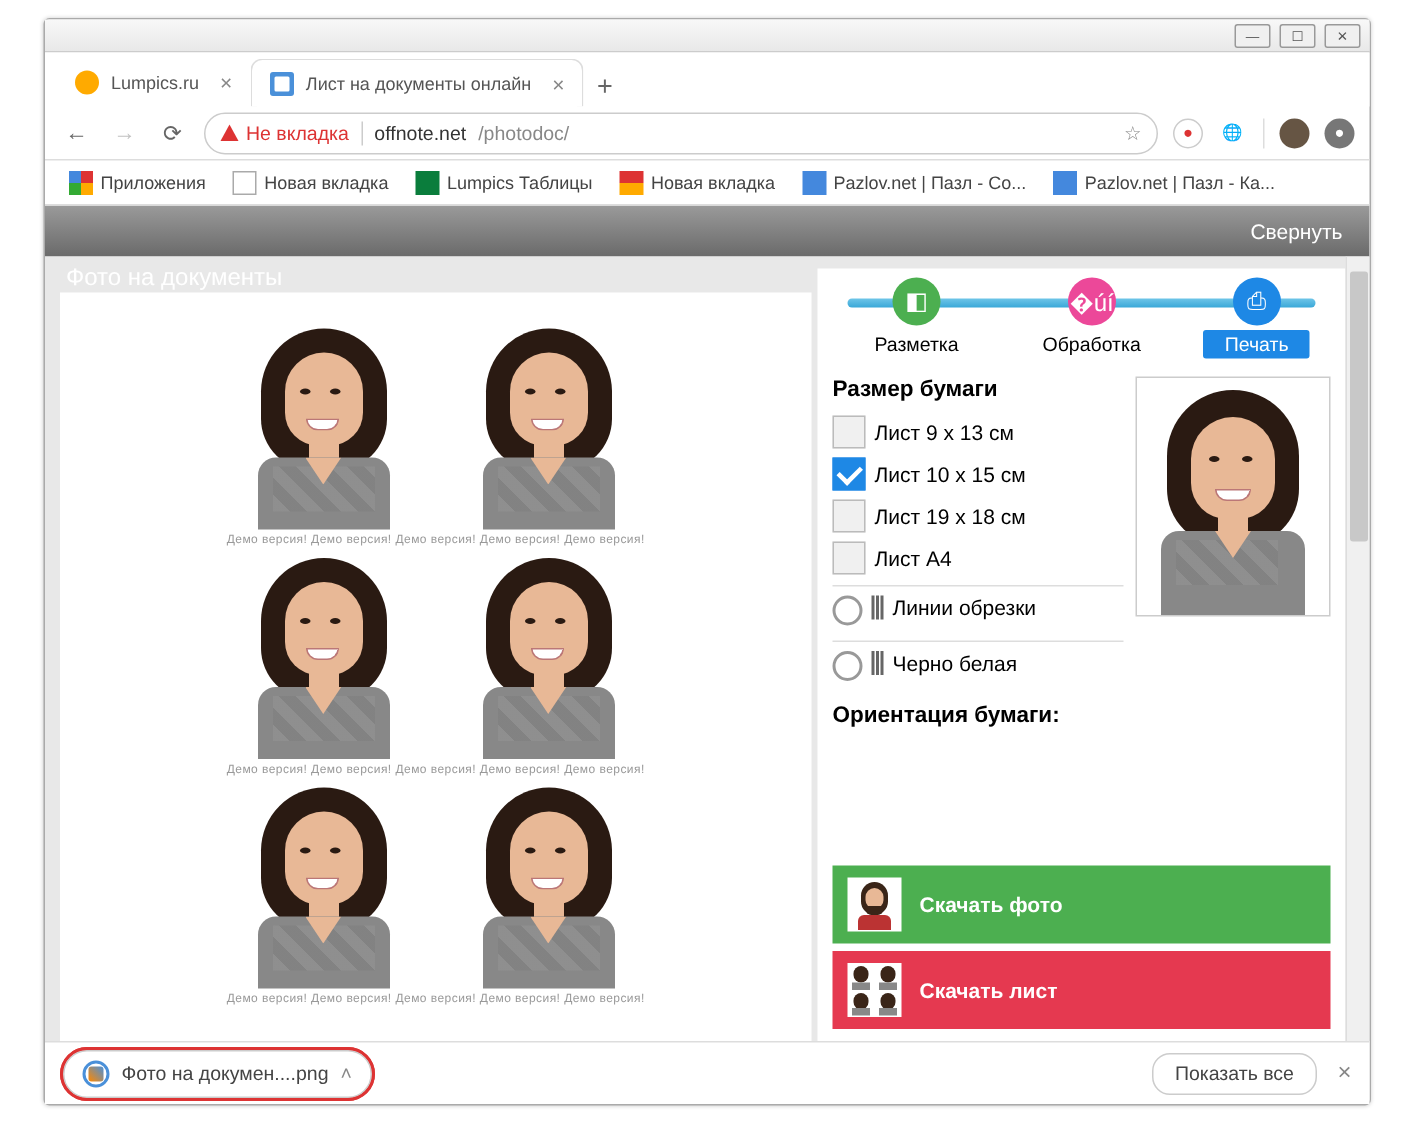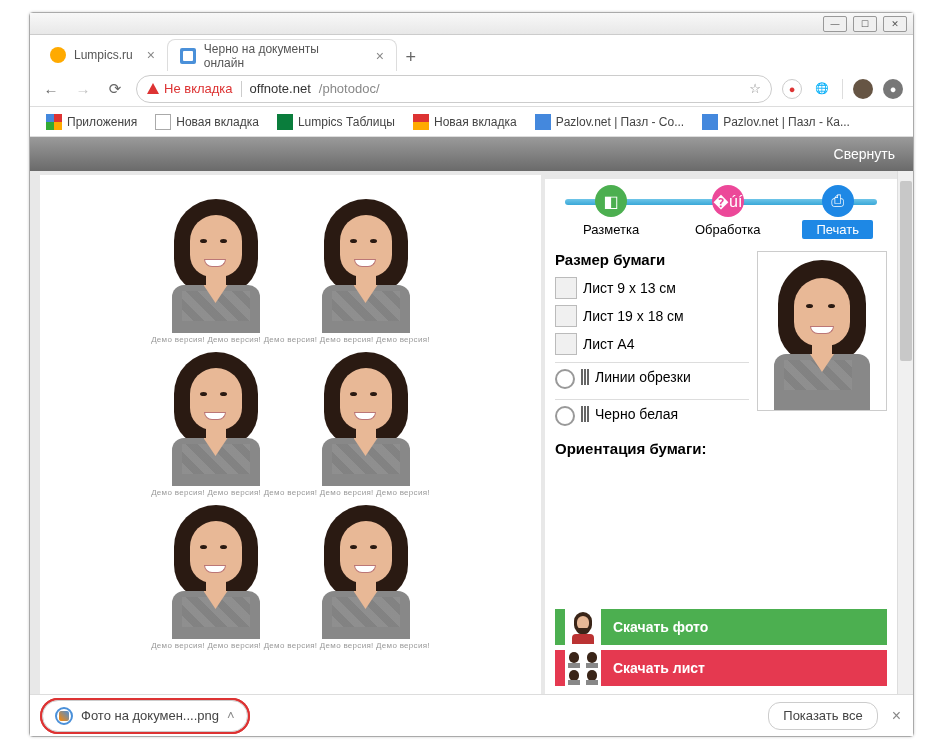--- a/index.html
+++ b/index.html
@@ -23,21 +23,21 @@
 .url-sep{width:1px;height:16px;background:#ccc}
 .addr-right{display:flex;gap:10px;align-items:center}
 .ext{width:20px;height:20px;border-radius:50%;display:flex;align-items:center;justify-content:center;font-size:11px}
 .bookmarks{height:30px;display:flex;align-items:center;gap:6px;padding:0 10px;font-size:12px;color:#444;border-bottom:1px solid #ddd;overflow:hidden}
 .bm{display:flex;align-items:center;gap:5px;padding:3px 6px;white-space:nowrap}
 .bm-ico{width:16px;height:16px;display:inline-block}
 .content{flex:1;display:flex;flex-direction:column;overflow:hidden;position:relative}
 .topbar{height:34px;background:linear-gradient(#9a9a9a,#6a6a6a);display:flex;align-items:center;justify-content:flex-end;padding:0 18px;color:#fff;font-size:14px}
 .apptitle{position:absolute;left:14px;top:40px;color:#fff;font-size:16px;z-index:2}
 .main{flex:1;display:flex;background:#e8e8e8;overflow:hidden}
-.preview{flex:1;background:#fff;margin:4px 4px 0 10px;display:flex;flex-direction:column;align-items:center;padding-top:18px;overflow:hidden}
+.preview{flex:1;background:#fff;margin:24px 4px 0 10px;display:flex;flex-direction:column;align-items:center;padding-top:18px;overflow:hidden}
 .grid{display:grid;grid-template-columns:1fr 1fr;gap:0;width:300px}
 .photo{width:120px;height:140px;margin:0 auto;position:relative}
 .watermark{grid-column:1/3;font-size:8px;color:#999;text-align:center;padding:2px 0;letter-spacing:.3px;white-space:nowrap;overflow:hidden}
 .face{width:100%;height:100%;background:#fff;position:relative;overflow:hidden}
 .hair{position:absolute;top:6px;left:18px;width:84px;height:95px;background:#2a1a12;border-radius:42px 42px 35px 35px}
 .facec{position:absolute;top:22px;left:34px;width:52px;height:62px;background:#e8b896;border-radius:26px 26px 22px 22px}
 .eye{position:absolute;width:7px;height:4px;background:#2a1a12;border-radius:50%;top:46px}
 .eye.l{left:44px}.eye.r{left:64px}
 .mouth{position:absolute;top:66px;left:48px;width:22px;height:8px;background:#fff;border-radius:0 0 11px 11px;border:1px solid #b77}
 .neck{position:absolute;top:80px;left:50px;width:20px;height:16px;background:#e8b896}
@@ -66,21 +66,21 @@
 .thumb{width:130px;height:160px;border:1px solid #ccc}
 .thumb .photo{width:128px;height:158px}
 .thumb .hair{top:8px;left:20px;width:88px;height:104px;border-radius:44px 44px 38px 38px}
 .thumb .facec{top:26px;left:36px;width:56px;height:68px;border-radius:28px 28px 24px 24px}
 .thumb .eye{top:52px}.thumb .eye.l{left:48px}.thumb .eye.r{left:70px}
 .thumb .mouth{top:74px;left:52px;width:24px}
 .thumb .neck{top:90px;left:54px}
 .thumb .body{top:102px;left:16px;width:96px;height:58px}
 .thumb .vneck{top:102px;left:52px}
 .actions{display:flex;flex-direction:column;gap:5px;padding:6px 10px 8px}
-.actbtn{height:36px;display:flex;align-items:center;gap:12px;padding:0 10px;color:#fff;font-weight:bold;font-size:14px;cursor:pointer}
+.actbtn{height:52px;display:flex;align-items:center;gap:12px;padding:0 10px;color:#fff;font-weight:bold;font-size:14px;cursor:pointer}
 .actbtn.green{background:#4caf50}
 .actbtn.red{background:#e53950}
 .act-thumb{width:36px;height:36px;background:#fff;display:flex;align-items:center;justify-content:center}
 .mini{width:30px;height:34px;position:relative}
 .mini .mh{position:absolute;top:2px;left:6px;width:18px;height:22px;background:#3a2518;border-radius:9px}
 .mini .mf{position:absolute;top:6px;left:9px;width:12px;height:14px;background:#e8b896;border-radius:6px}
 .mini .mb{position:absolute;top:18px;left:9px;width:12px;height:6px;background:#3a2518;border-radius:0 0 4px 4px}
 .mini .ms{position:absolute;bottom:0;left:4px;width:22px;height:10px;background:#b33;border-radius:4px 4px 0 0}
 .minigrid{display:grid;grid-template-columns:1fr 1fr;gap:1px;width:34px;height:34px}
 .minigrid .m{background:#fff;position:relative}
@@ -108,21 +108,21 @@
   </div>
 
   <div class="tabs">
     <div class="tab">
       <span class="fav"></span>
       <span>Lumpics.ru</span>
       <span class="tab-x">×</span>
     </div>
     <div class="tab active">
       <span class="fav2"></span>
-      <span>Черно на документы онлайн</span>
+      <span>Лист на документы онлайн</span>
       <span class="tab-x">×</span>
     </div>
     <div class="newtab">+</div>
   </div>
 
   <div class="addr">
     <div class="navicon">←</div>
     <div class="navicon" style="opacity:.4">→</div>
     <div class="navicon">⟳</div>
     <div class="urlbox">
@@ -273,20 +273,24 @@
               <div class="step-l">Печать</div>
             </div>
         </div>
 
         <div class="panelbody">
           <div class="options">
             <div class="section-h">Размер бумаги</div>
             <div class="opt">
                 <div class="chk"></div>
                 <span>Лист 9 x 13 см</span>
+              </div>
+            <div class="opt">
+                <div class="chk on"></div>
+                <span>Лист 10 x 15 см</span>
               </div>
             <div class="opt">
                 <div class="chk"></div>
                 <span>Лист 19 x 18 см</span>
               </div>
             <div class="opt">
                 <div class="chk"></div>
                 <span>Лист A4</span>
               </div>
             <div class="toggle">

